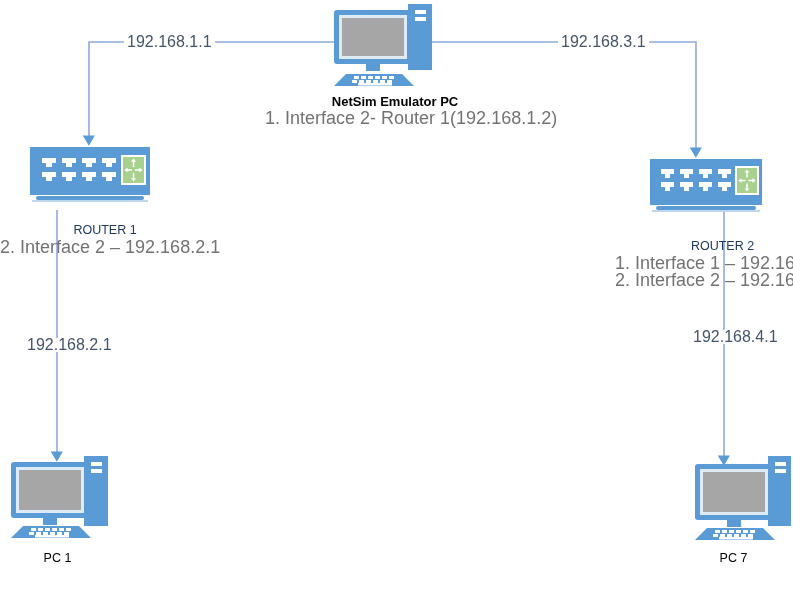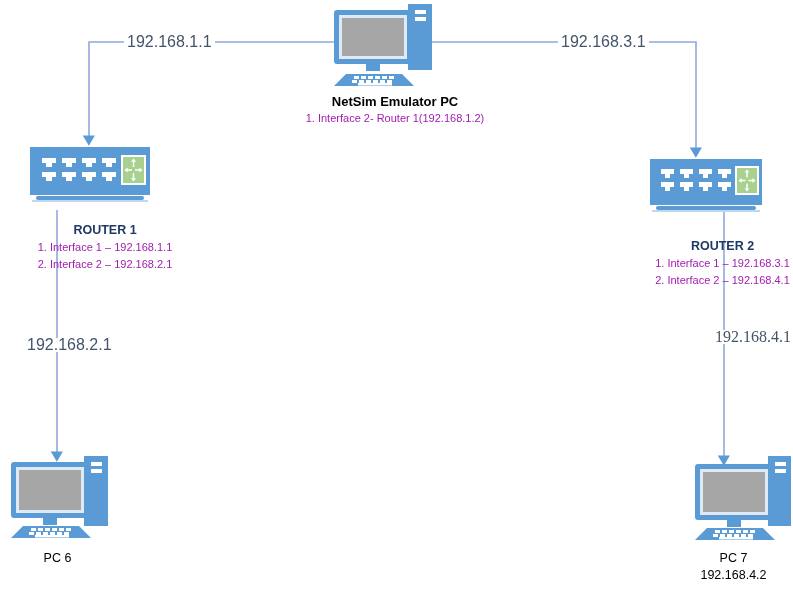--- a/index.html
+++ b/index.html
@@ -34,30 +34,30 @@
     text-align: center;
     white-space: nowrap;
     line-height: 17px;
   }
   .label .title {
     font-size: 13px;
     font-weight: bold;
     color: #000000;
   }
   .label .sub {
-    font-size: 11px;
-    color: #a21caf;
+    font-size: 18px;
+    color: #737373;
   }
   .label .plainsub {
     font-size: 12.5px;
     color: #000000;
   }
   .label .rtitle {
     font-size: 12.5px;
-    font-weight: bold;
+    font-weight: normal;
     color: #1F3864;
   }
   .linklabel {
     position: absolute;
     font-size: 16px;
     color: #44546A;
     background: #ffffff;
     padding: 0 3px;
     white-space: nowrap;
     line-height: 14px;
@@ -83,21 +83,21 @@
 
     <path d="M724,212 L724,460" fill="none" stroke="#8FAADC" stroke-width="1.6" marker-end="url(#arrowhead)"></path>
   </svg>
 
   <div class="linklabel" style="left:124px; top:35px;">192.168.1.1</div>
 
   <div class="linklabel" style="left:558px; top:35px;">192.168.3.1</div>
 
   <div class="linklabel" style="left:24px; top:338px;">192.168.2.1</div>
 
-  <div class="linklabel" style="left:712px; top:330px;font-family:Liberation Serif, serif;">192.168.4.1</div>
+  <div class="linklabel" style="left:690px; top:330px;">192.168.4.1</div>
 
   <div class="node" style="left:330px; top:2px;">
     <svg width="110" height="86" viewBox="0 0 110 86">
 
       <rect x="78" y="2" width="24" height="66" fill="#5B9BD5"></rect>
       <rect x="85" y="8" width="11" height="4" fill="#FFFFFF"></rect>
       <rect x="85" y="15" width="11" height="4" fill="#FFFFFF"></rect>
 
       <rect x="4" y="8" width="78" height="54" rx="3" fill="#5B9BD5"></rect>
       <rect x="9" y="13" width="68" height="44" fill="#DEEBF7"></rect>
@@ -159,21 +159,20 @@
         <path d="M116.5,25 l-3.2,-2.6 v5.2 z"></path>
       </g>
 
       <rect x="10" y="51" width="108" height="4" rx="2" fill="#5B9BD5"></rect>
       <rect x="6" y="55" width="116" height="2" fill="#BDD7EE"></rect>
     </svg>
   </div>
 
   <div class="label" style="left:0px; top:222px; width:210px;">
     <div class="rtitle">ROUTER 1</div>
-    <div class="sub">1. Interface 1 – 192.168.1.1</div>
     <div class="sub">2. Interface 2 – 192.168.2.1</div>
   </div>
 
   <div class="node" style="left:646px; top:157px;">
     <svg width="130" height="64" viewBox="0 0 130 64">
       <rect x="4" y="2" width="112" height="46" fill="#5B9BD5"></rect>
       <g fill="#FFFFFF">
         <path d="M15,12 h13 v5 h-4 v4 h-5 v-4 h-4 z"></path>
         <path d="M34,12 h13 v5 h-4 v4 h-5 v-4 h-4 z"></path>
         <path d="M53,12 h13 v5 h-4 v4 h-5 v-4 h-4 z"></path>
@@ -230,21 +229,21 @@
         <rect x="35" y="84" width="5" height="3"></rect>
         <rect x="42" y="84" width="5" height="3"></rect>
         <rect x="49" y="84" width="5" height="3"></rect>
         <rect x="56" y="84" width="5" height="3"></rect>
         <rect x="27" y="87" width="34" height="2.5"></rect>
       </g>
     </svg>
   </div>
 
   <div class="label" style="left:0px; top:550px; width:115px;">
-    <div class="plainsub">PC 6</div>
+    <div class="plainsub">PC 1</div>
   </div>
 
   <div class="node" style="left:684px; top:450px;">
     <svg width="110" height="92" viewBox="0 0 110 92">
       <rect x="84" y="6" width="23" height="70" fill="#5B9BD5"></rect>
       <rect x="91" y="12" width="11" height="4" fill="#FFFFFF"></rect>
       <rect x="91" y="19" width="11" height="4" fill="#FFFFFF"></rect>
       <rect x="11" y="14" width="78" height="56" rx="3" fill="#5B9BD5"></rect>
       <rect x="16" y="19" width="68" height="46" fill="#DEEBF7"></rect>
       <rect x="19" y="22" width="62" height="40" fill="#A6A6A6"></rect>
@@ -263,16 +262,15 @@
         <rect x="50" y="84" width="5" height="3"></rect>
         <rect x="57" y="84" width="5" height="3"></rect>
         <rect x="64" y="84" width="5" height="3"></rect>
         <rect x="35" y="87" width="34" height="2.5"></rect>
       </g>
     </svg>
   </div>
 
   <div class="label" style="left:676px; top:550px; width:115px;">
     <div class="plainsub">PC 7</div>
-    <div class="plainsub">192.168.4.2</div>
   </div>
 
 </div>
 
 </body></html>

